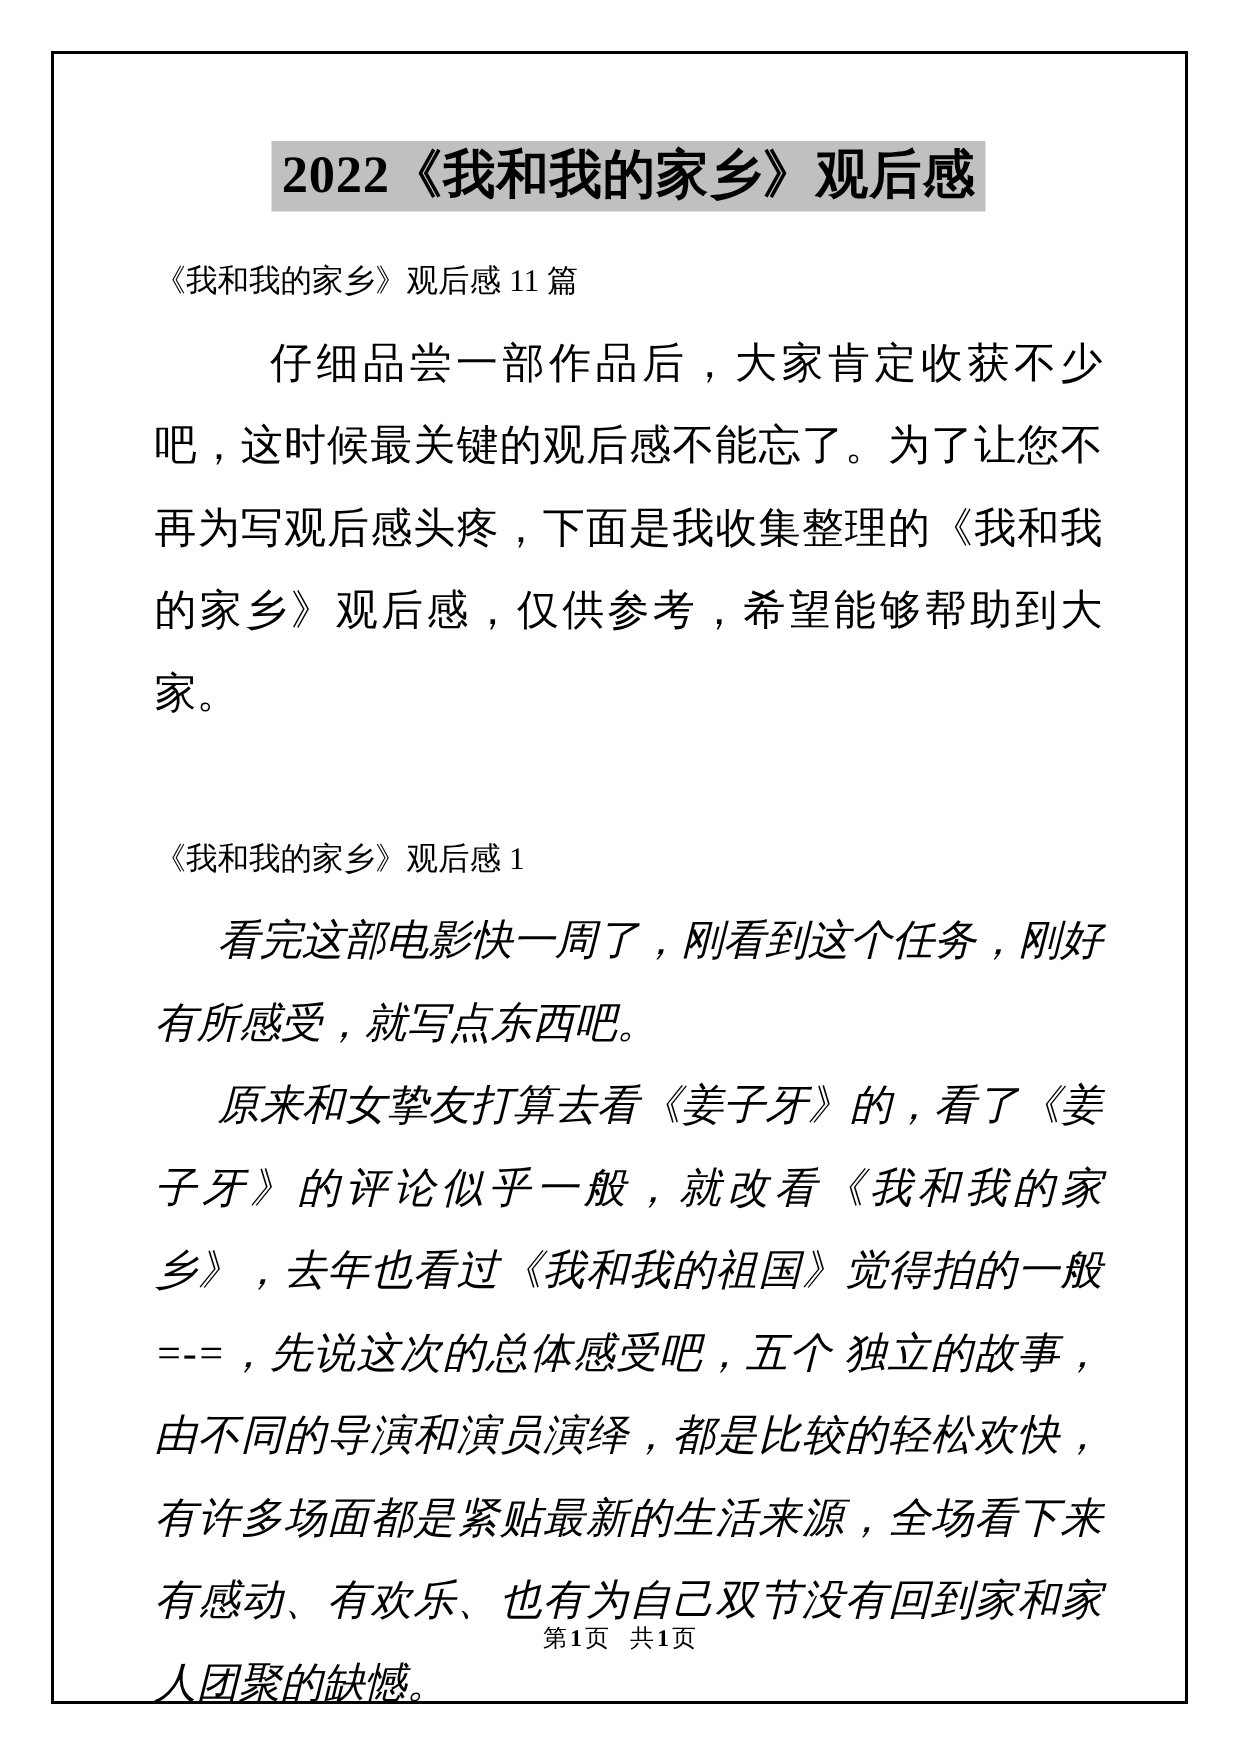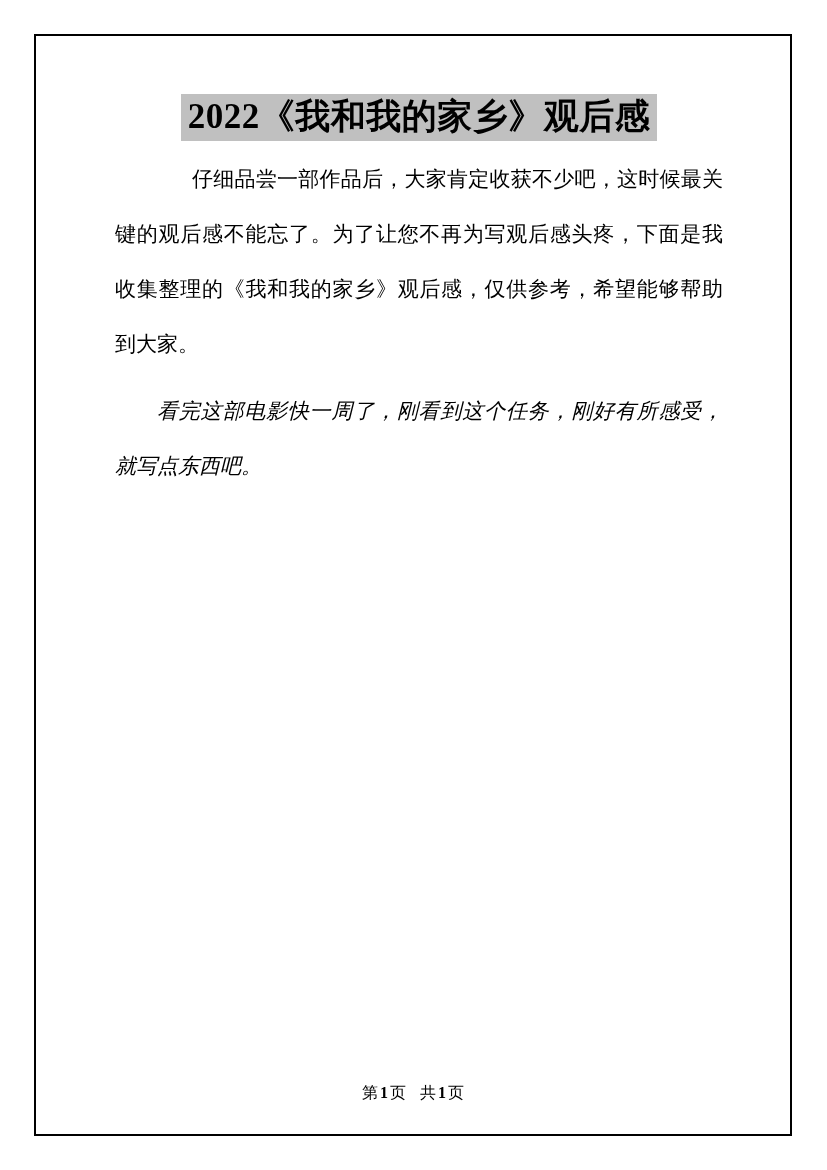--- a/index.html
+++ b/index.html
@@ -44,22 +44,22 @@
     background: #c0c0c0;
     padding: 3px 7px 5px 7px;
   }
   .doc-subtitle {
     margin: 20px 0 0 0;
     font-size: 21px;
     line-height: 55px;
     font-weight: 400;
   }
   .para {
-    margin: 12px;
-    font-size: 21px;
+    margin: 0;
+    font-size: 28px;
     line-height: 55px;
     text-align: justify;
     text-justify: inter-ideograph;
   }
   .para.indent-normal { text-indent: 42px; font-style: italic; }
   .para.indent-large  { text-indent: 77px; }
   .section-heading {
     margin: 55px 0 0 0;
     font-size: 21px;
     line-height: 55px;
@@ -80,26 +80,29 @@
 </style>
 </head>
 <body>
 
 <div class="page-frame">
 
   <div class="content">
 
     <h1 class="doc-title"><span class="title-highlight">2022《我和我的家乡》观后感</span></h1>
 
+    <p class="doc-subtitle">《我和我的家乡》观后感 11 篇</p>
 
     <p class="para indent-large">仔细品尝一部作品后，大家肯定收获不少吧，这时候最关键的观后感不能忘了。为了让您不再为写观后感头疼，下面是我收集整理的《我和我的家乡》观后感，仅供参考，希望能够帮助到大家。</p>
 
+    <p class="section-heading">《我和我的家乡》观后感 1</p>
 
     <p class="para indent-normal">看完这部电影快一周了，刚看到这个任务，刚好有所感受，就写点东西吧。</p>
 
+    <p class="para indent-normal">原来和女挚友打算去看《姜子牙》的，看了《姜子牙》的评论似乎一般，就改看《我和我的家乡》，去年也看过《我和我的祖国》觉得拍的一般=-=，先说这次的总体感受吧，五个 独立的故事，由不同的导演和演员演绎，都是比较的轻松欢快，有许多场面都是紧贴最新的生活来源，全场看下来有感动、有欢乐、也有为自己双节没有回到家和家人团聚的缺憾。</p>
 
 
   </div>
 
   <div class="page-footer">
     <span class="grp"><span>第</span><span class="num">1</span><span>页</span></span><span class="grp grp2"><span>共</span><span class="num">1</span><span>页</span></span>
   </div>
 
 </div>
 

